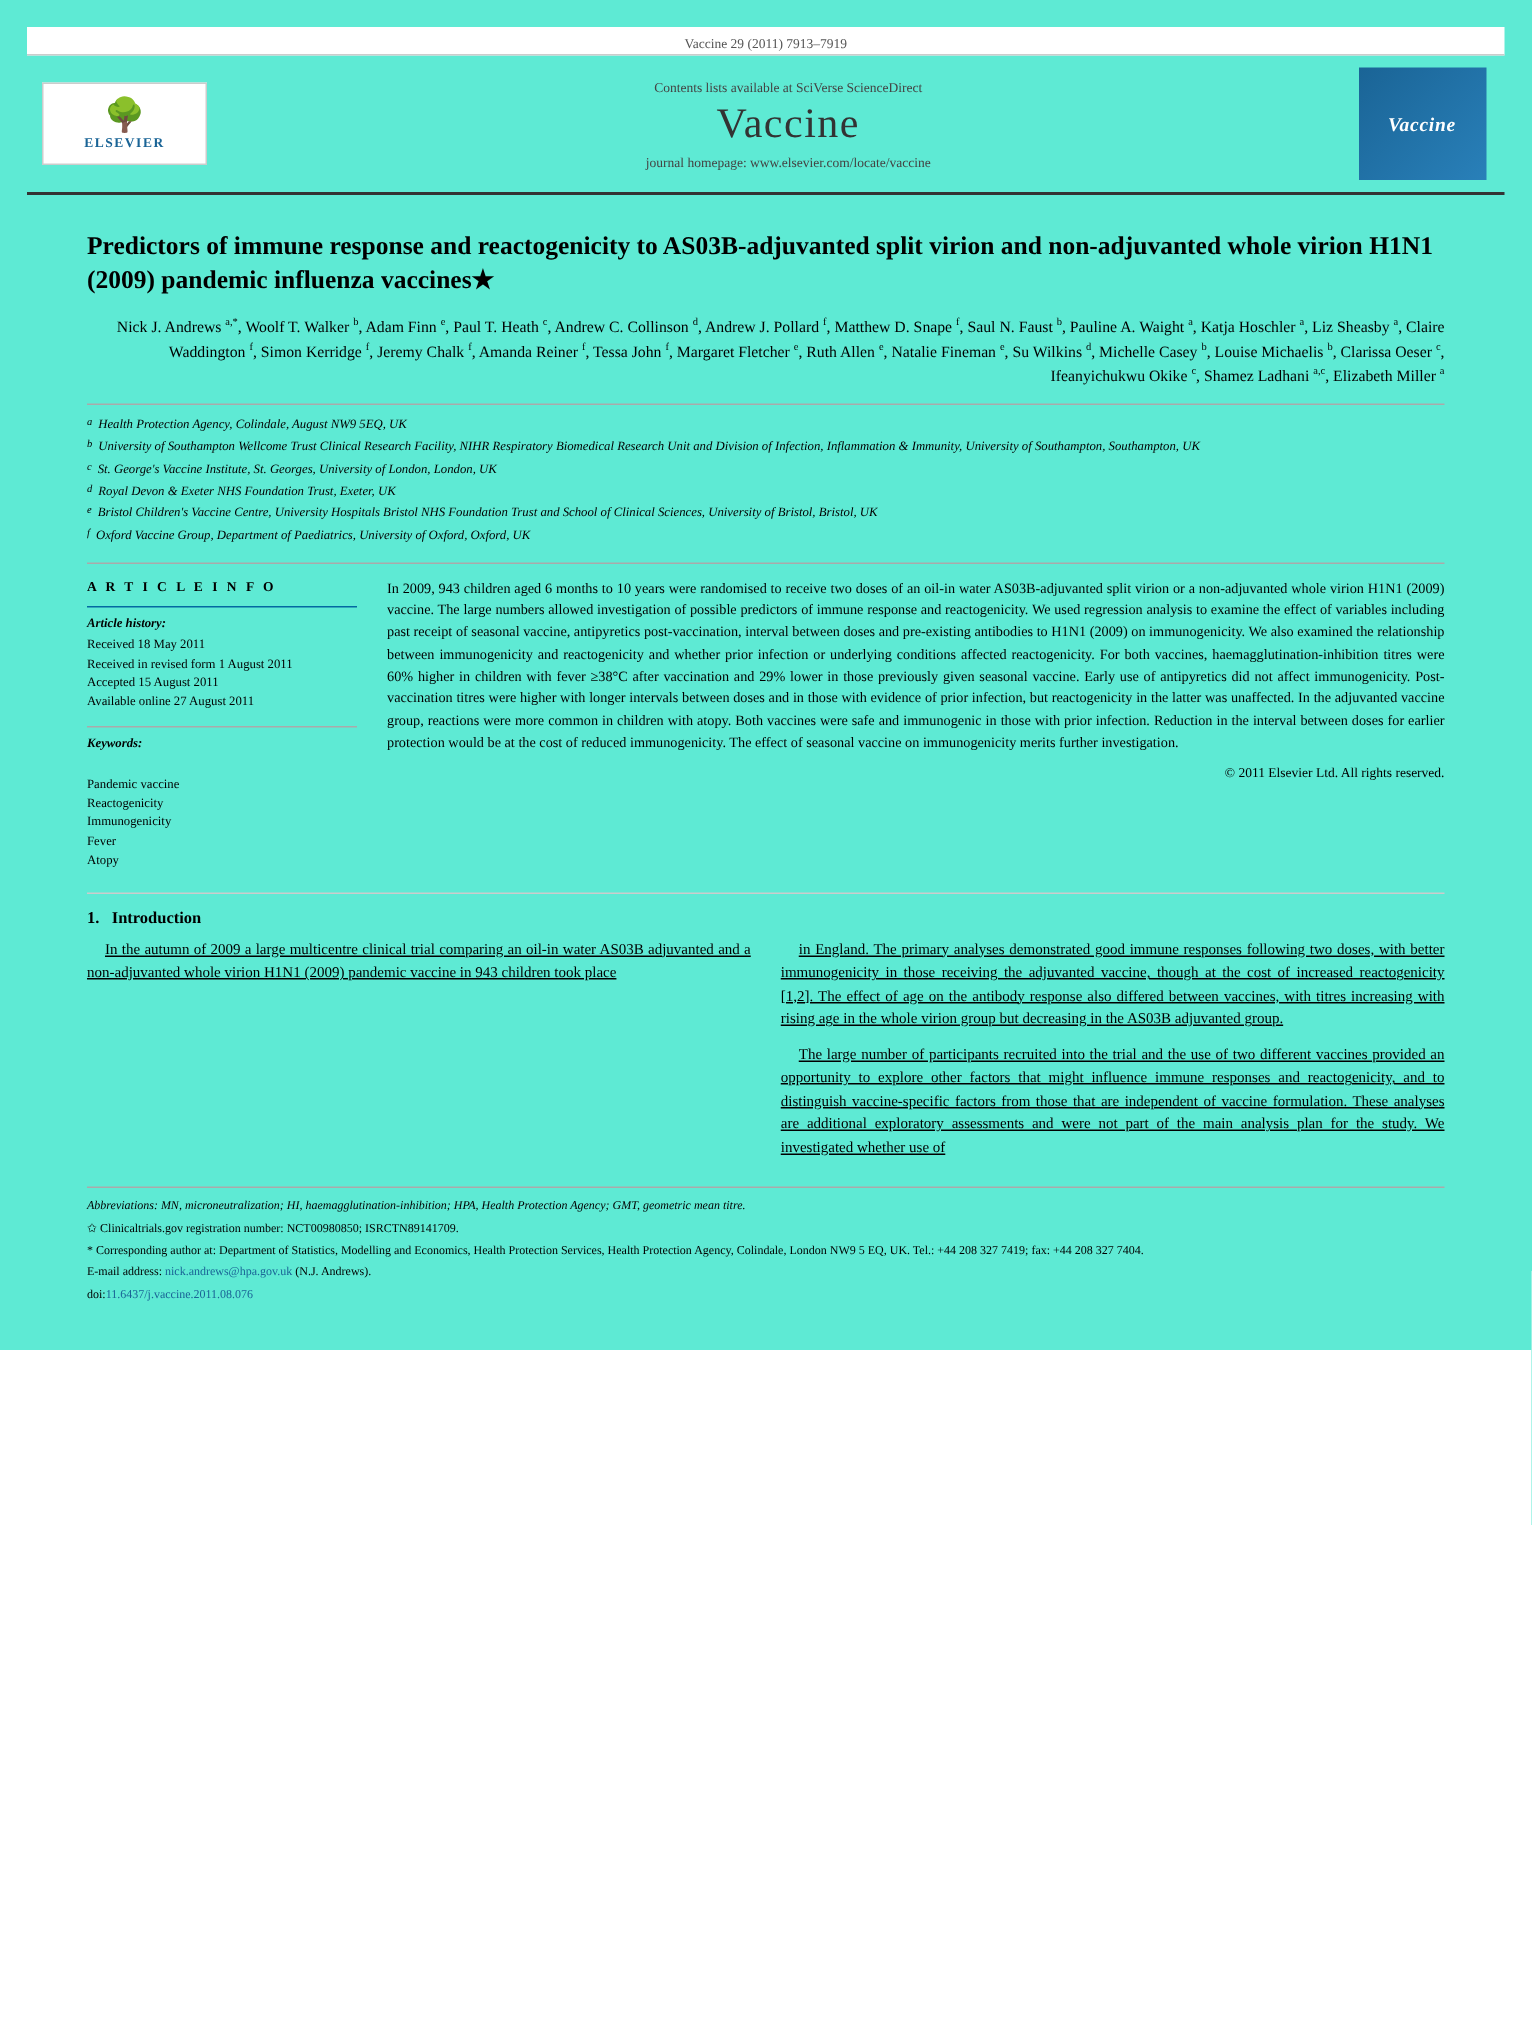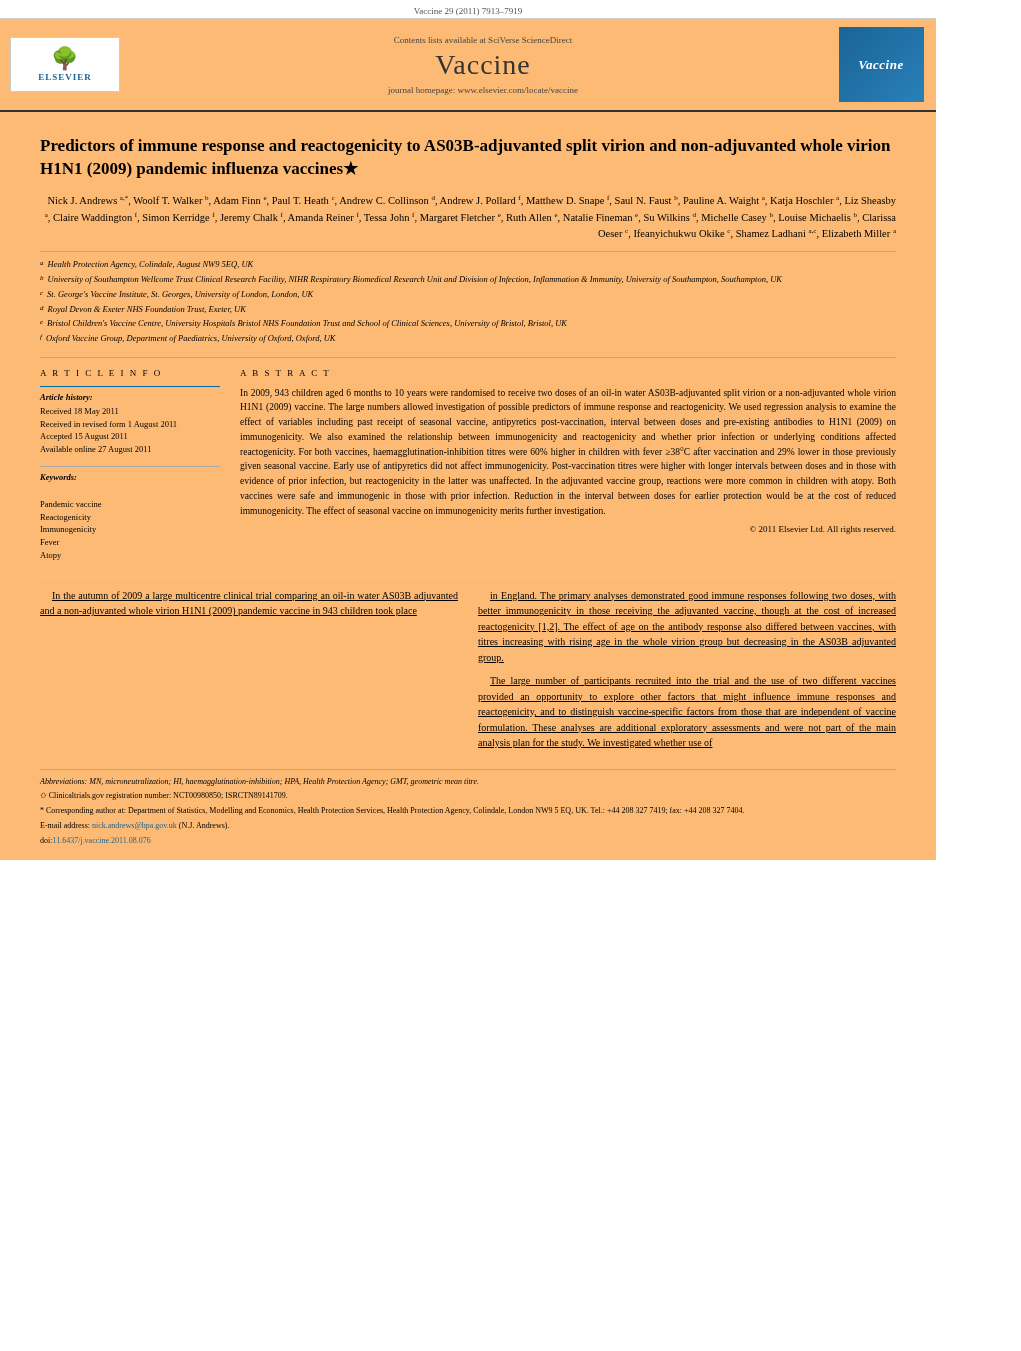--- a/index.html
+++ b/index.html
@@ -6,23 +6,23 @@
     body {
       background: #fff;
       font-family: 'Times New Roman', Times, serif;
       font-size: 10px;
       color: #000;
       width: 1021px;
       min-height: 1351px;
     }
 
     .page-wrapper {
-      width: 936px;
-      background: #fdba74;
-      padding: 0;
+      width: 1021px;
+      background: #5eead4;
+      padding: 18px;
     }
 
     
     .top-bar {
       background: #fff;
       text-align: center;
       padding: 6px 0 2px 0;
       font-size: 9px;
       color: #555;
       border-bottom: 1px solid #ccc;
@@ -192,21 +192,21 @@
       flex-shrink: 0;
     }
 
     .right-col {
       flex: 1;
     }
 
     
     .section-header {
       font-size: 9px;
-      font-weight: normal;
+      font-weight: bold;
       letter-spacing: 2px;
       text-transform: uppercase;
       color: #000;
       margin-bottom: 8px;
     }
 
     .article-info-block {
       border-top: 1px solid #0369a1;
       padding-top: 5px;
       margin-bottom: 10px;
@@ -406,30 +406,34 @@
           <div class="keywords-title">Keywords:</div>
           <div class="keyword-item">Pandemic vaccine</div>
           <div class="keyword-item">Reactogenicity</div>
           <div class="keyword-item">Immunogenicity</div>
           <div class="keyword-item">Fever</div>
           <div class="keyword-item">Atopy</div>
         </div>
       </div>
 
       <div class="right-col">
-        <div class="section-header">A B S T R A C T</div>
         <div class="abstract-section">
           <p class="abstract-text">In 2009, 943 children aged 6 months to 10 years were randomised to receive two doses of an oil-in water AS03B-adjuvanted split virion or a non-adjuvanted whole virion H1N1 (2009) vaccine. The large numbers allowed investigation of possible predictors of immune response and reactogenicity. We used regression analysis to examine the effect of variables including past receipt of seasonal vaccine, antipyretics post-vaccination, interval between doses and pre-existing antibodies to H1N1 (2009) on immunogenicity. We also examined the relationship between immunogenicity and reactogenicity and whether prior infection or underlying conditions affected reactogenicity. For both vaccines, haemagglutination-inhibition titres were 60% higher in children with fever ≥38°C after vaccination and 29% lower in those previously given seasonal vaccine. Early use of antipyretics did not affect immunogenicity. Post-vaccination titres were higher with longer intervals between doses and in those with evidence of prior infection, but reactogenicity in the latter was unaffected. In the adjuvanted vaccine group, reactions were more common in children with atopy. Both vaccines were safe and immunogenic in those with prior infection. Reduction in the interval between doses for earlier protection would be at the cost of reduced immunogenicity. The effect of seasonal vaccine on immunogenicity merits further investigation.</p>
           <div class="abstract-copyright">© 2011 Elsevier Ltd. All rights reserved.</div>
         </div>
       </div>
 
     </div>
 
     <div class="intro-section">
+      <div class="section-title">
+        <span>1.</span>
+        &nbsp;
+        <span>Introduction</span>
+      </div>
 
       <div class="two-col-intro">
         <div class="intro-col">
           <p>In the autumn of 2009 a large multicentre clinical trial comparing an oil-in water AS03B adjuvanted and a non-adjuvanted whole virion H1N1 (2009) pandemic vaccine in 943 children took place</p>
         </div>
         <div class="intro-col">
           <p>in England. The primary analyses demonstrated good immune responses following two doses, with better immunogenicity in those receiving the adjuvanted vaccine, though at the cost of increased reactogenicity [1,2]. The effect of age on the antibody response also differed between vaccines, with titres increasing with rising age in the whole virion group but decreasing in the AS03B adjuvanted group.</p>
           <p>The large number of participants recruited into the trial and the use of two different vaccines provided an opportunity to explore other factors that might influence immune responses and reactogenicity, and to distinguish vaccine-specific factors from those that are independent of vaccine formulation. These analyses are additional exploratory assessments and were not part of the main analysis plan for the study. We investigated whether use of</p>
         </div>
       </div>

